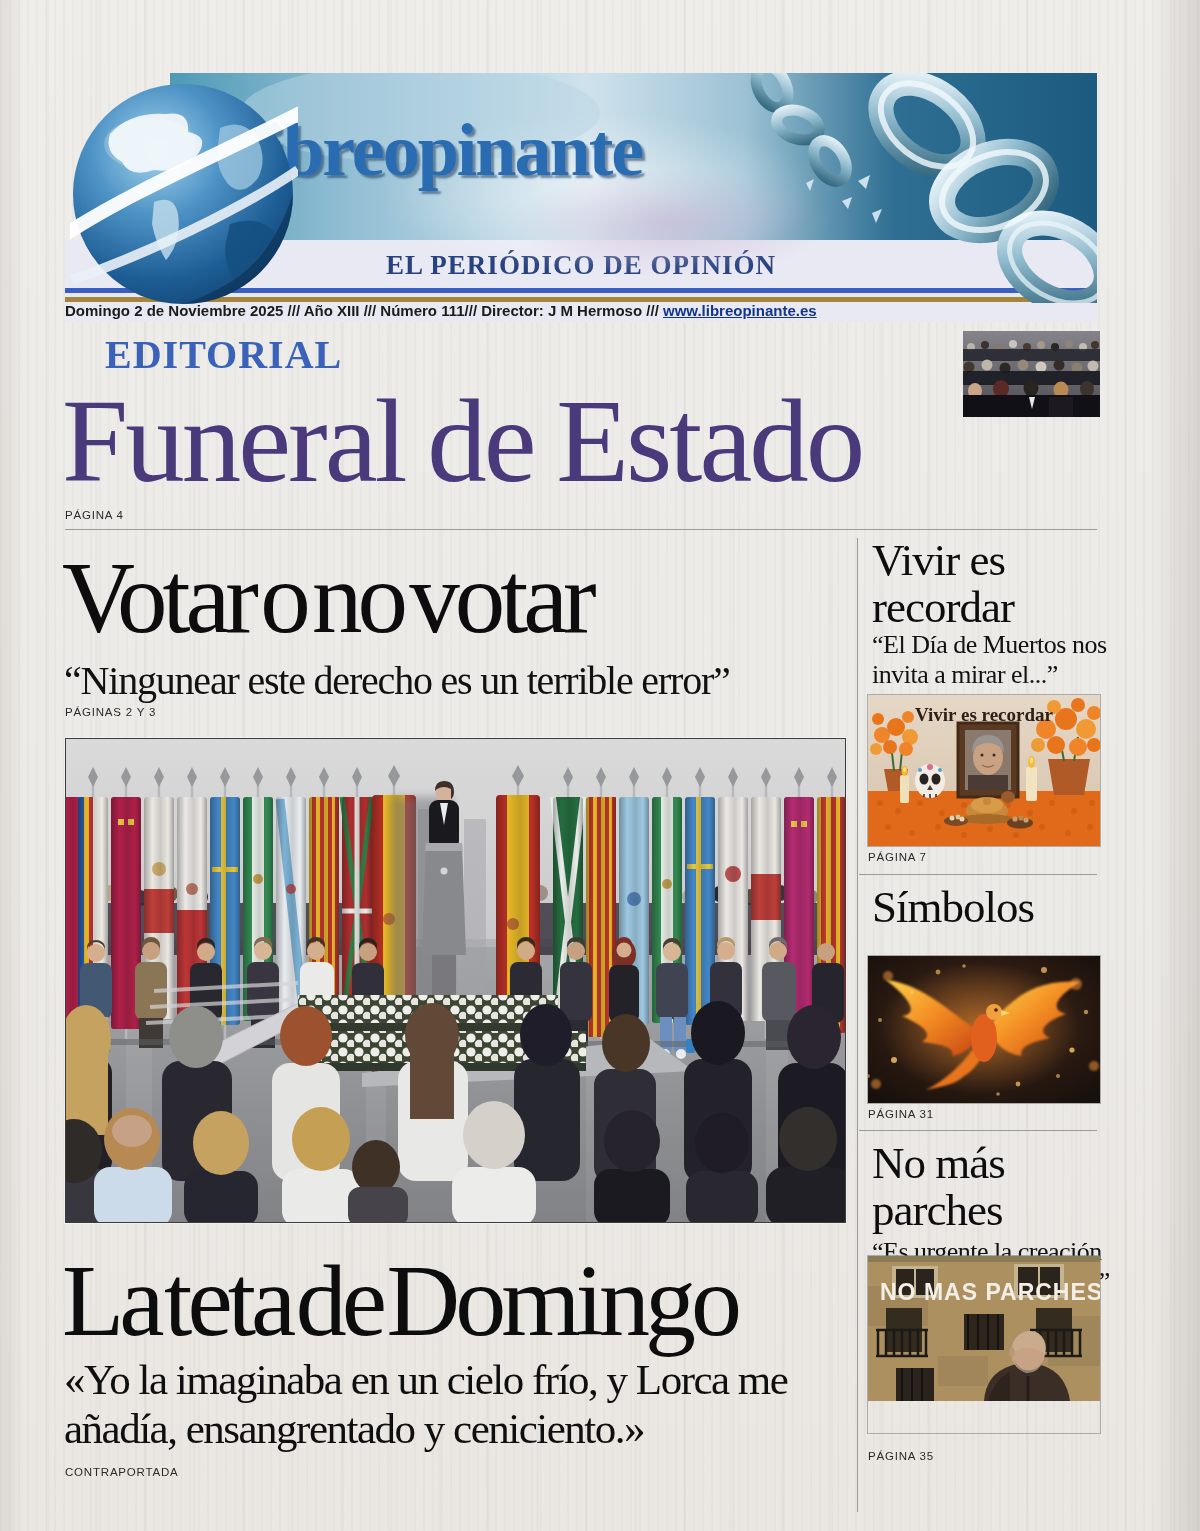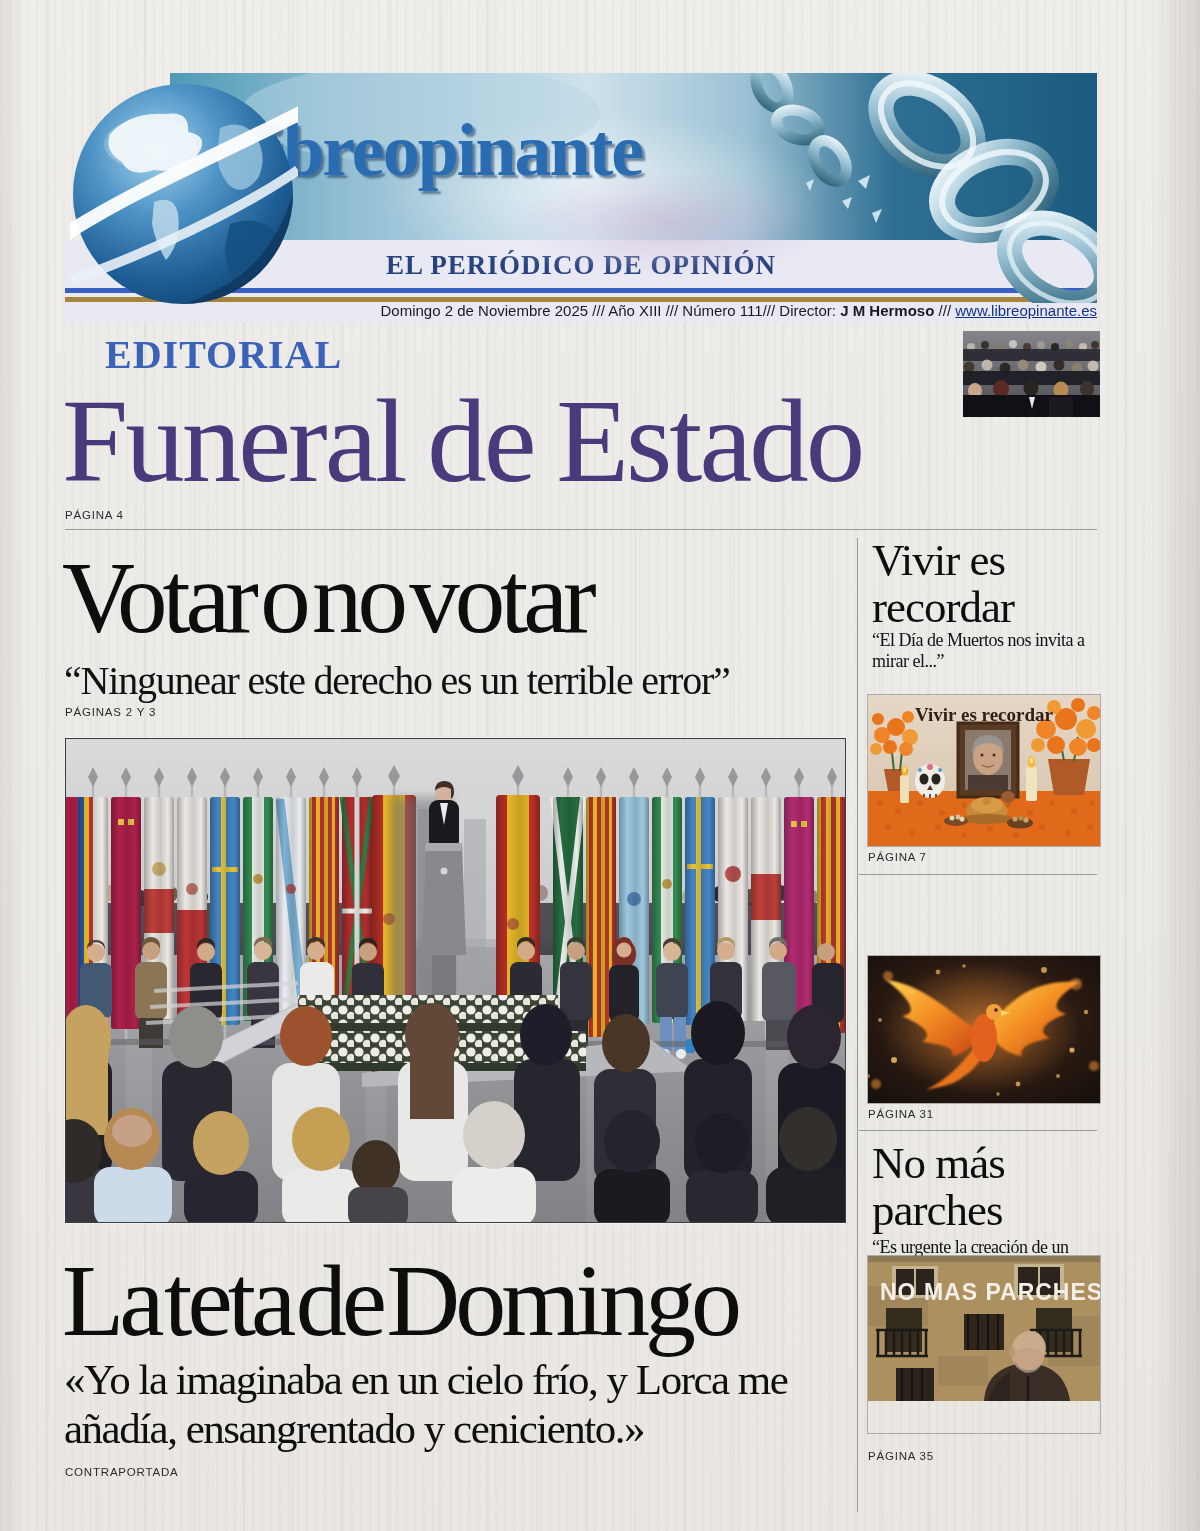--- a/index.html
+++ b/index.html
@@ -19,22 +19,22 @@
   .vrule{background:#9a9a98;width:1px;}
   #banner{left:170px;top:73px;width:927px;height:230px;z-index:2;}
   #globe{left:70px;top:74px;width:228px;height:248px;z-index:4;}
   #masthead-title{left:246px;top:108px;width:500px;z-index:3;font-size:74px;font-weight:bold;
       color:#2a6cb2;letter-spacing:-2px;text-shadow:3px 3px 2px rgba(14,45,85,.5);}
   #band{left:65px;top:240px;width:1032px;height:82px;background:#e9e9f4;z-index:1;}
   #tagline{width:100%;top:10px;text-align:center;font-size:27px;font-weight:bold;
       color:#27427e;letter-spacing:1px;}
   #rule-blue{top:48px;left:0;width:100%;height:5px;background:#3a5fc4;}
   #rule-gold{top:57px;left:0;width:100%;height:5px;background:#a5853c;}
-  #dateline{top:62px;width:100%;text-align:right;font-family:"Liberation Sans",sans-serif;
-      font-size:15px;color:#1b1b1b;}
+  #dateline{top:62px;width:100%;text-align:left;font-family:"Liberation Sans",sans-serif;
+      font-size:15px;color:#1b1b1b;font-weight:bold;}
   #dateline a{color:#14348c;text-decoration:underline;}
   #kicker{left:65px;top:331px;font-size:40px;font-weight:bold;color:#3a62b8;letter-spacing:1px;margin-left:40px;}
   #thumb{left:963px;top:331px;width:137px;height:86px;}
   #editorial-headline{left:62px;top:381px;width:1040px;font-size:119px;line-height:1.02;
       color:#4a3a7c;letter-spacing:-3px;word-spacing:-4px;white-space:nowrap;}
   #pageref-4{left:65px;top:509px;width:1032px;}
   #hr1{left:65px;top:529px;width:1032px;}
   #divider{left:857px;top:538px;height:974px;}
   #lead-headline{left:62px;top:540px;width:795px;font-size:101px;line-height:1;color:#0d0d0d;
       letter-spacing:-5px;word-spacing:-14px;white-space:nowrap;margin-top:8px;}
@@ -42,21 +42,21 @@
       letter-spacing:-1.2px;white-space:nowrap;}
   #pageref-23{left:65px;top:706px;width:780px;}
   #main-photo{left:65px;top:738px;width:779px;height:483px;border:1px solid #3c3c3c;
       box-shadow:0 0 0 1px rgba(255,255,255,.4);}
   #back-headline{left:62px;top:1250px;width:800px;font-size:102px;line-height:1;color:#0d0d0d;
       letter-spacing:-5px;word-spacing:-16px;white-space:nowrap;}
   #back-subhead{left:64px;top:1356px;width:800px;font-size:43px;line-height:1.13;color:#0f0f0f;
       letter-spacing:-1.5px;}
   #pageref-contra{left:65px;top:1466px;width:780px;}
   .sb-title{left:872px;width:235px;font-size:45px;line-height:1.04;color:#0d0d0d;letter-spacing:-1px;}
-  .sb-quote{left:872px;width:240px;font-size:18px;line-height:1.15;color:#111;letter-spacing:-.5px;}
+  .sb-quote{left:872px;width:240px;font-size:26px;line-height:1.15;color:#111;letter-spacing:-.5px;}
   .sb-img{left:868px;width:232px;box-shadow:0 0 0 1px rgba(120,120,120,.55);}
   .sb-ref{left:868px;width:232px;}
   .sb-rule{left:859px;width:238px;}
 </style>
 </head>
 <body>
 
 <div id="page">
 
   <div class="abs" id="banner">
@@ -739,20 +739,21 @@
           <circle cx="153" cy="123" r="2.6" fill="#b88a50"></circle>
           <circle cx="158" cy="125" r="2.6" fill="#caa06a"></circle>
         <ellipse cx="140" cy="102" rx="7" ry="6" fill="#9a5c2e"></ellipse>
       </g>
       <text x="116" y="26" text-anchor="middle" font-family="Liberation Serif, serif" font-size="19" font-weight="bold" fill="#2e2018">Vivir es recordar</text>
     </svg>
   </div>
   <div class="abs pageref sb-ref" style="top:851px">PÁGINA 7</div>
   <div class="abs rule sb-rule" style="top:874px"></div>
 
+  <div class="abs serif sb-title" style="top:884px">Símbolos</div>
   <div class="abs sb-img" style="top:956px;height:147px">
     <svg width="232" height="147" viewBox="0 0 232 147">
       <defs>
         <radialGradient id="ph-bg" cx=".5" cy=".45" r=".75">
           <stop offset="0" stop-color="#4a2c1e"></stop>
             <stop offset=".55" stop-color="#2a1a12"></stop>
             <stop offset="1" stop-color="#140e0a"></stop>
         </radialGradient>
         <radialGradient id="ph-glow" cx=".5" cy=".5" r=".5">
           <stop offset="0" stop-color="#ff9a32" stop-opacity=".55"></stop>

